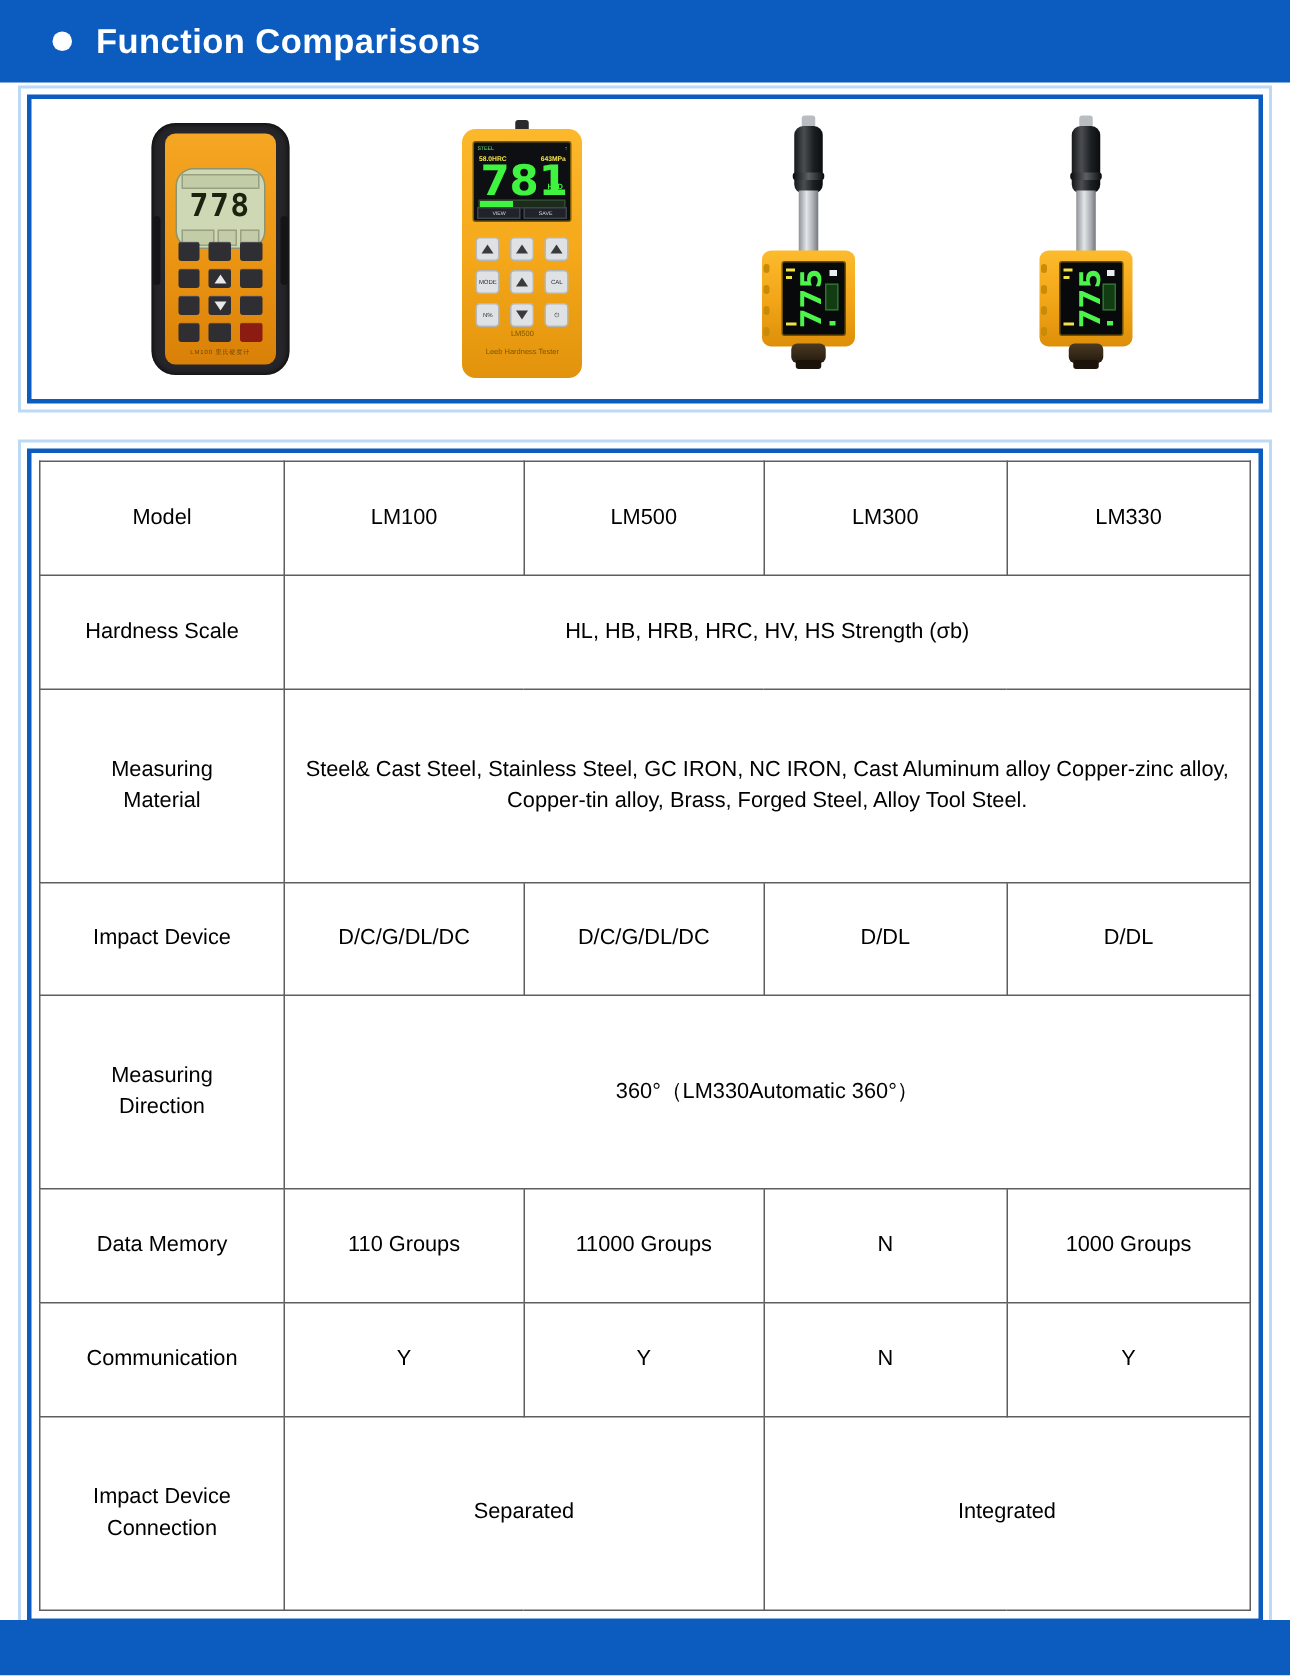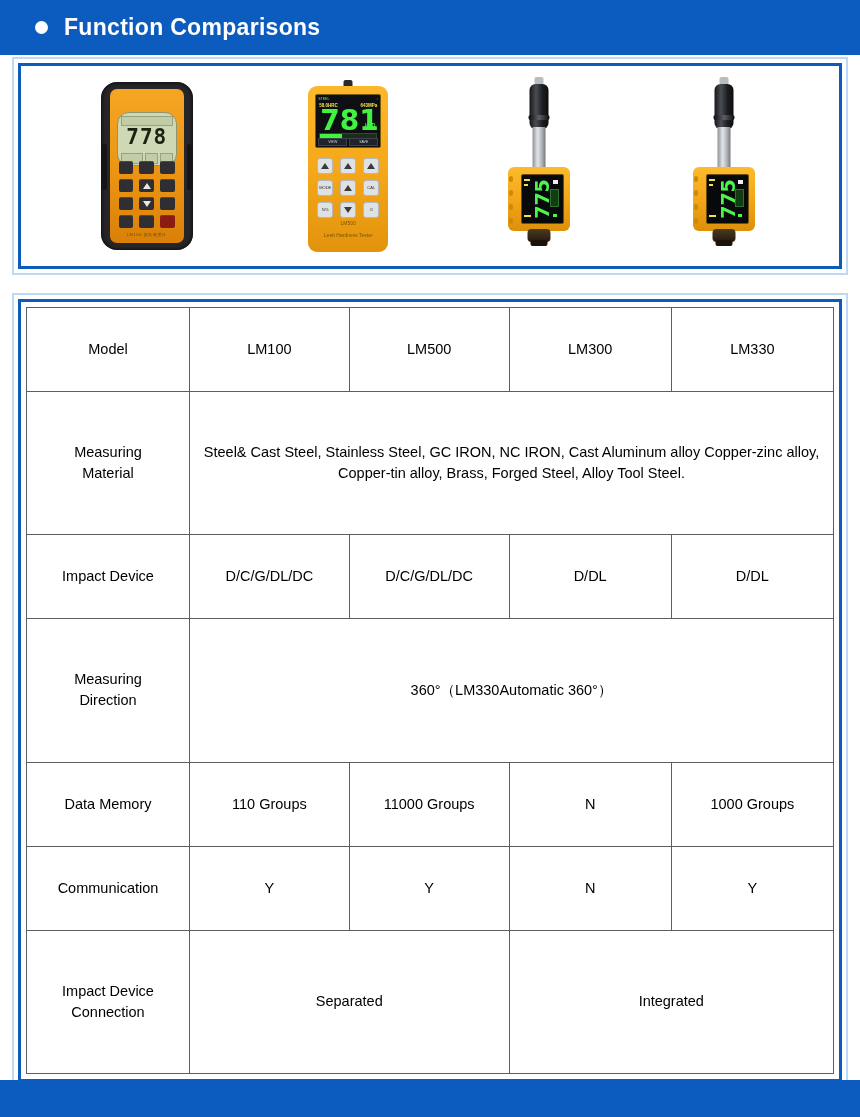--- a/index.html
+++ b/index.html
@@ -417,20 +417,24 @@
         <tbody>
 
           <tr>
             <td class="lbl">Model</td>
             <td>LM100</td>
             <td>LM500</td>
             <td>LM300</td>
             <td>LM330</td>
           </tr>
 
+          <tr>
+            <td class="lbl">Hardness Scale</td>
+            <td colspan="4">HL, HB, HRB, HRC, HV, HS Strength (σb)</td>
+          </tr>
 
           <tr>
             <td class="lbl">
               <div>Measuring</div>
               <div>Material</div>
             </td>
             <td colspan="4">Steel&amp; Cast Steel, Stainless Steel, GC IRON, NC IRON, Cast Aluminum alloy Copper-zinc alloy, Copper-tin alloy, Brass, Forged Steel, Alloy Tool Steel.</td>
           </tr>
 
 

